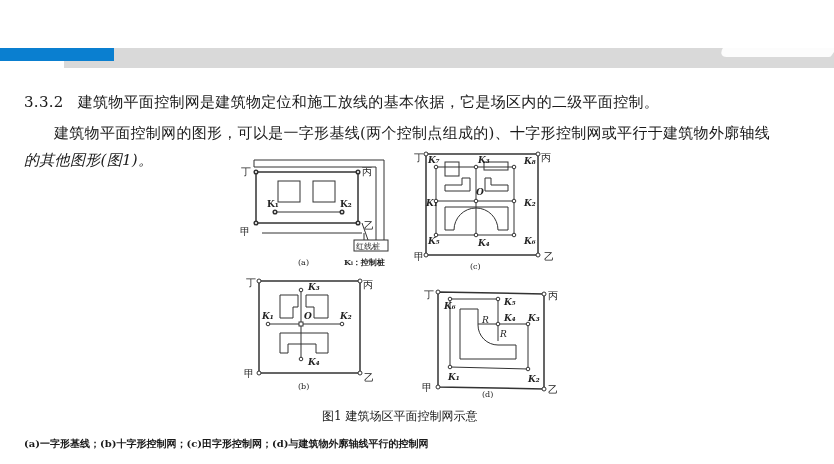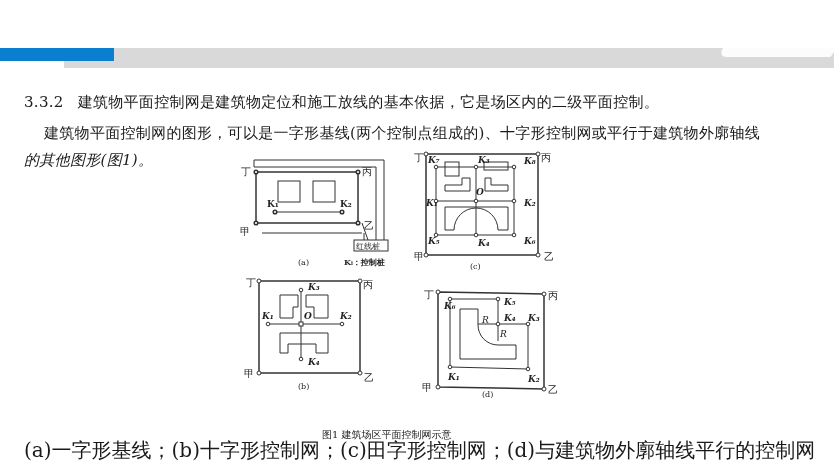--- a/index.html
+++ b/index.html
@@ -5,27 +5,27 @@
   html, body { margin:0; padding:0; }
   body { width:834px; height:464px; background:#ffffff; position:relative; overflow:hidden;
          font-family:"DejaVu Serif","Liberation Serif",serif; color:#1a1a1a; }
   .header-bar-gray { position:absolute; left:64px; top:48px; width:770px; height:20px; background:#d9d9d9; }
   .header-bar-blue { position:absolute; left:0; top:48px; width:114px; height:13px; background:#0a7fd0; }
   .header-swoosh { position:absolute; left:720px; top:47px; width:114px; height:10px; background:#fff;
                    border-radius:0 0 6px 40px; transform:skewX(-35deg); opacity:.9; }
   .text-line { position:absolute; font-size:15px; white-space:nowrap; letter-spacing:0.3px; }
   .l1 { left:24px; top:93px; }
   .l1 .num { margin-right:14px; }
-  .l2 { left:44px; top:124px; }
+  .l2 { left:54px; top:124px; }
   .l3 { left:24px; top:151px;font-style:italic; }
   .fig { position:absolute; }
   .fig svg { display:block; }
   .fig text { font-family:"DejaVu Serif","Liberation Serif",serif; fill:#222; }
-  .caption-title { position:absolute; left:322px; top:408px; font-size:10px; white-space:nowrap;margin-top:20px; }
-  .caption-legend { position:absolute; left:24px; top:437px; font-size:20px; white-space:nowrap; }
+  .caption-title { position:absolute; left:322px; top:408px; font-size:12px; white-space:nowrap; }
+  .caption-legend { position:absolute; left:24px; top:437px; font-size:10px; white-space:nowrap;font-weight:bold; }
 </style>
 </head>
 <body>
 
 <div class="header-bar-gray"></div>
 <div class="header-bar-blue"></div>
 <div class="header-swoosh"></div>
 
 <div class="text-line l1">
   <span class="num">3.3.2</span><span>建筑物平面控制网是建筑物定位和施工放线的基本依据，它是场区内的二级平面控制。</span>

